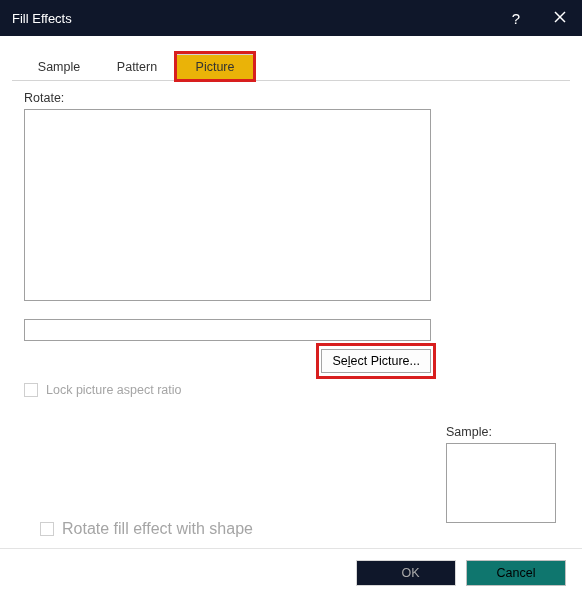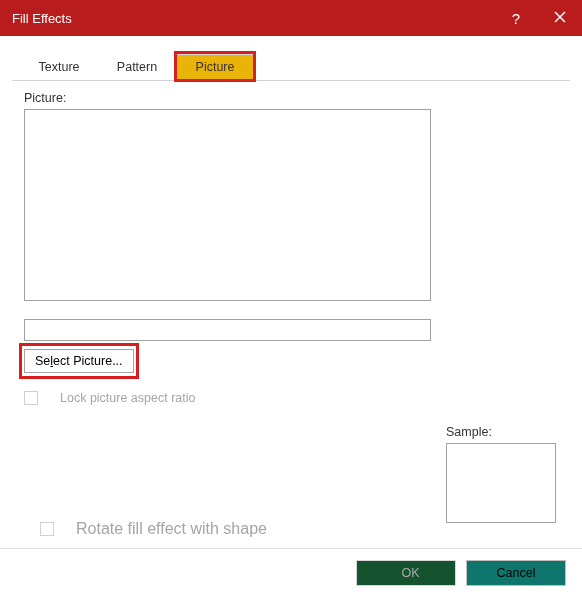--- a/index.html
+++ b/index.html
@@ -8,21 +8,21 @@
       box-sizing: border-box;
       font-family: "Segoe UI", Tahoma, sans-serif;
     }
     body {
       background: #fff;
       width: 582px;
       height: 596px;
       overflow: hidden;
     }
     .titlebar {
-      background: #b91c1c;
+      background: #0f172a;
       color: #fff;
       height: 36px;
       display: flex;
       align-items: center;
       padding-left: 12px;
     }
     .titlebar-title {
       font-size: 13px;
       flex: 1;
     }
@@ -99,22 +99,23 @@
     .filename-field {
       width: 407px;
       height: 22px;
       border: 1px solid #a0a0a0;
       background: #fff;
       margin-bottom: 8px;
     }
     .select-row {
       width: 407px;
       display: flex;
+      justify-content: flex-end;
       position: relative;
-      margin-bottom: 18px;
+      margin-bottom: 10px;
     }
     .select-btn-wrapper {
       position: relative;
     }
     .select-btn {
       padding: 4px 10px;
       font-size: 12.5px;
       border: 1px solid #a5a5a5;
       background: #fdfdfd;
       cursor: pointer;
@@ -124,21 +125,21 @@
       border: 3px solid #d81e1e;
       left: -5px;
       right: -5px;
       top: -6px;
       bottom: -6px;
       pointer-events: none;
     }
     .checkbox-row {
       display: flex;
       align-items: center;
-      gap: 22px;
+      gap: 8px;
       margin-bottom: 6px;
     }
     .checkbox-box {
       width: 14px;
       height: 14px;
       border: 1px solid #b0b0b0;
       background: #fff;
     }
     .checkbox-row.disabled .checkbox-label {
       color: #a5a5a5;
@@ -183,21 +184,21 @@
     }
     .footer-btn {
       width: 100px;
       height: 26px;
       font-size: 12.5px;
       border: 1px solid #c0c0c0;
       background: #0f766e;
       cursor: pointer;
     }
     .footer-btn.disabled {
-      background: #14532d;
+      background: #0f172a;
       color: #aaaaaa;
       border-color: #d7d7d7;
       cursor: default;
       padding-left: 9px;
     }
     .underline-char {
       text-decoration: underline;
     }
   </style>
 </head>
@@ -211,30 +212,30 @@
       <svg viewBox="0 0 12 12">
         <line x1="1" y1="1" x2="11" y2="11"></line>
         <line x1="11" y1="1" x2="1" y2="11"></line>
       </svg>
     </div>
   </div>
 </div>
 
 <div class="content">
   <div class="tabs">
-    <div class="tab">Texture</div>
+    <div class="tab">Sample</div>
     <div class="tab">Pattern</div>
     <div class="tab active">
       <span>Picture</span>
       <div class="highlight-red-tab"></div>
     </div>
   </div>
 
   <div class="body-area">
-    <div class="label-picture">Picture:</div>
+    <div class="label-picture">Rotate:</div>
     <div class="picture-preview"></div>
     <div class="filename-field"></div>
     <div class="select-row">
       <div class="select-btn-wrapper">
         <button class="select-btn"><span>Se</span><span class="underline-char">l</span><span>ect Picture...</span></button>
         <div class="highlight-red-btn"></div>
       </div>
     </div>
     <div class="checkbox-row disabled">
       <div class="checkbox-box"></div>

